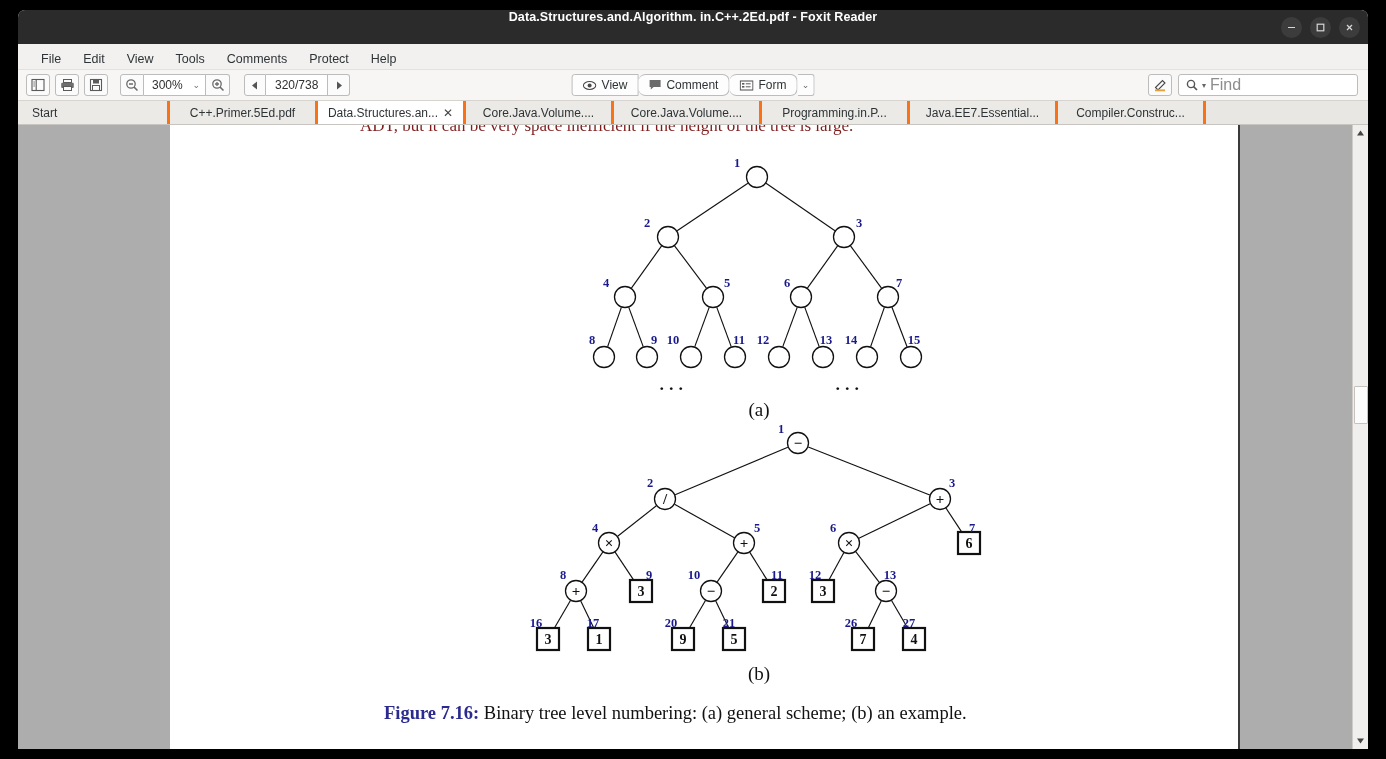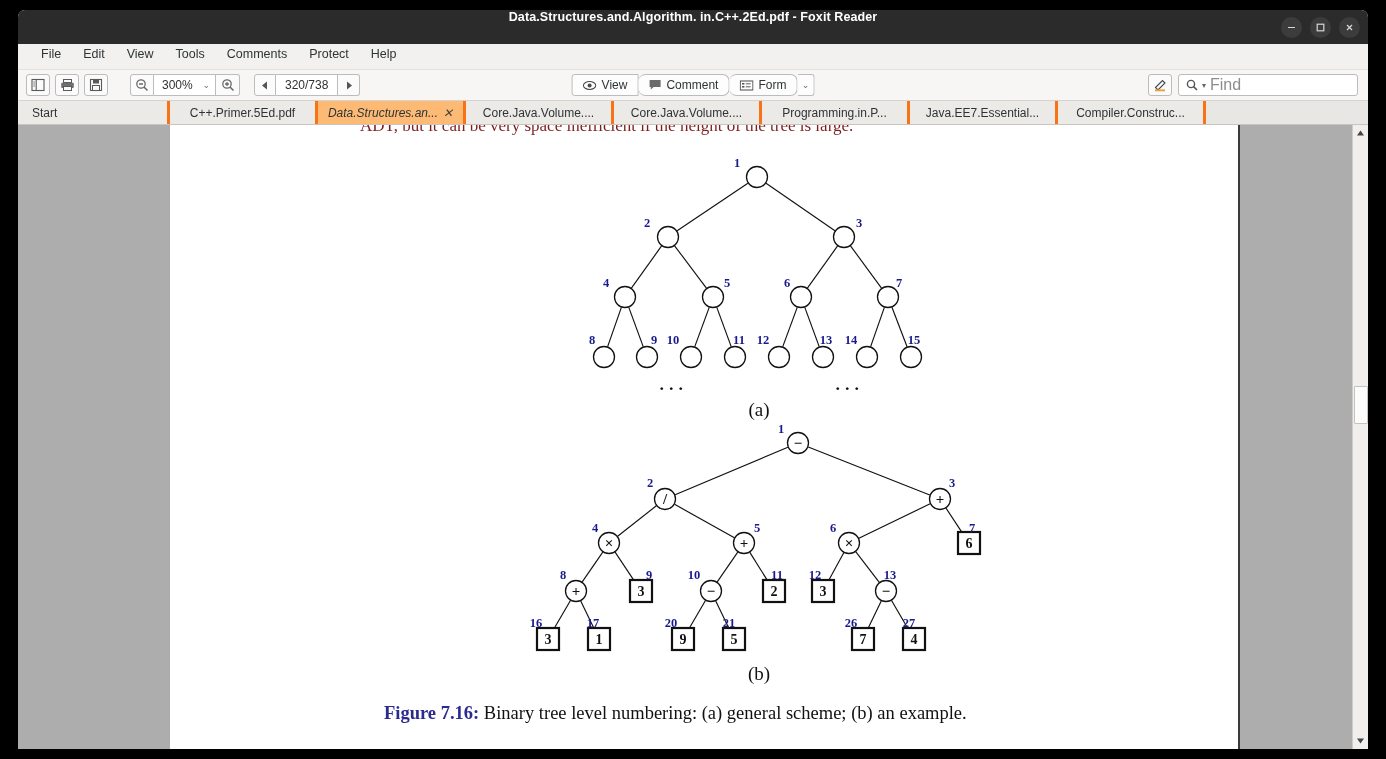--- a/index.html
+++ b/index.html
@@ -48,21 +48,21 @@
     color: #d6d6d6; font-size: 11px; line-height: 1;
     cursor: pointer;
   }
   .wc svg { display:block; }
   
   .menubar {
     height: 26px;
     flex: 0 0 26px;
     background: #f2f1f0;
     display: flex;
-    align-items: flex-start;
+    align-items: flex-end;
     padding-left: 12px;
     gap: 0px;
     border-bottom: 1px solid #e3e1de;
   }
   .menuitem {
     font-size: 12.5px;
     color: #2e3436;
     padding: 3px 11px;
     cursor: default;
   }
@@ -81,21 +81,21 @@
     width: 24px; height: 22px;
     border: 1px solid #bcbcbc;
     background: #fbfbfb;
     border-radius: 3px;
     display: flex; align-items: center; justify-content: center;
     margin-right: 5px;
     cursor: pointer;
     color: #5a5a5a;
   }
   .tbtn svg { display: block; }
-  .zoomgroup { display: flex; align-items: flex-start; margin-left: 17px; }
+  .zoomgroup { display: flex; align-items: flex-start; margin-left: 7px; }
   .zoom-out, .zoom-in {
     width: 24px; height: 22px; border: 1px solid #bcbcbc; background: #fbfbfb;
     display: flex; align-items: center; justify-content: center; cursor: pointer;
     color: #6a6a6a;
   }
   .zoom-out { border-radius: 3px 0 0 3px; }
   .zoom-in { border-radius: 0 3px 3px 0; border-left: none; }
   .zoom-val {
     height: 22px; min-width: 62px; border: 1px solid #bcbcbc; border-left: none;
     background: #ffffff; display: flex; align-items: center; justify-content: space-between;
@@ -150,21 +150,21 @@
   .tab {
     min-width: 148px;
     display: flex; align-items: center; justify-content: center; gap: 3px;
     font-size: 12px; color: #2e3436;
     border-right: 3px solid #f97316;
     background: #eceae7;
     cursor: pointer;
     padding: 0 8px;
   }
   .tab.start { min-width: 152px; justify-content: flex-start; padding-left: 14px; }
-  .tab.active { background: #fdba74; font-style: italic; }
+  .tab.active { background: #ffffff; }
   .tab .x { font-size: 12px; color: #444; margin-left: 2px; }
   
   .docarea {
     flex: 1 1 auto;
     background: #adadad;
     position: relative;
     overflow: hidden;
     display: flex;
   }
   .page {

